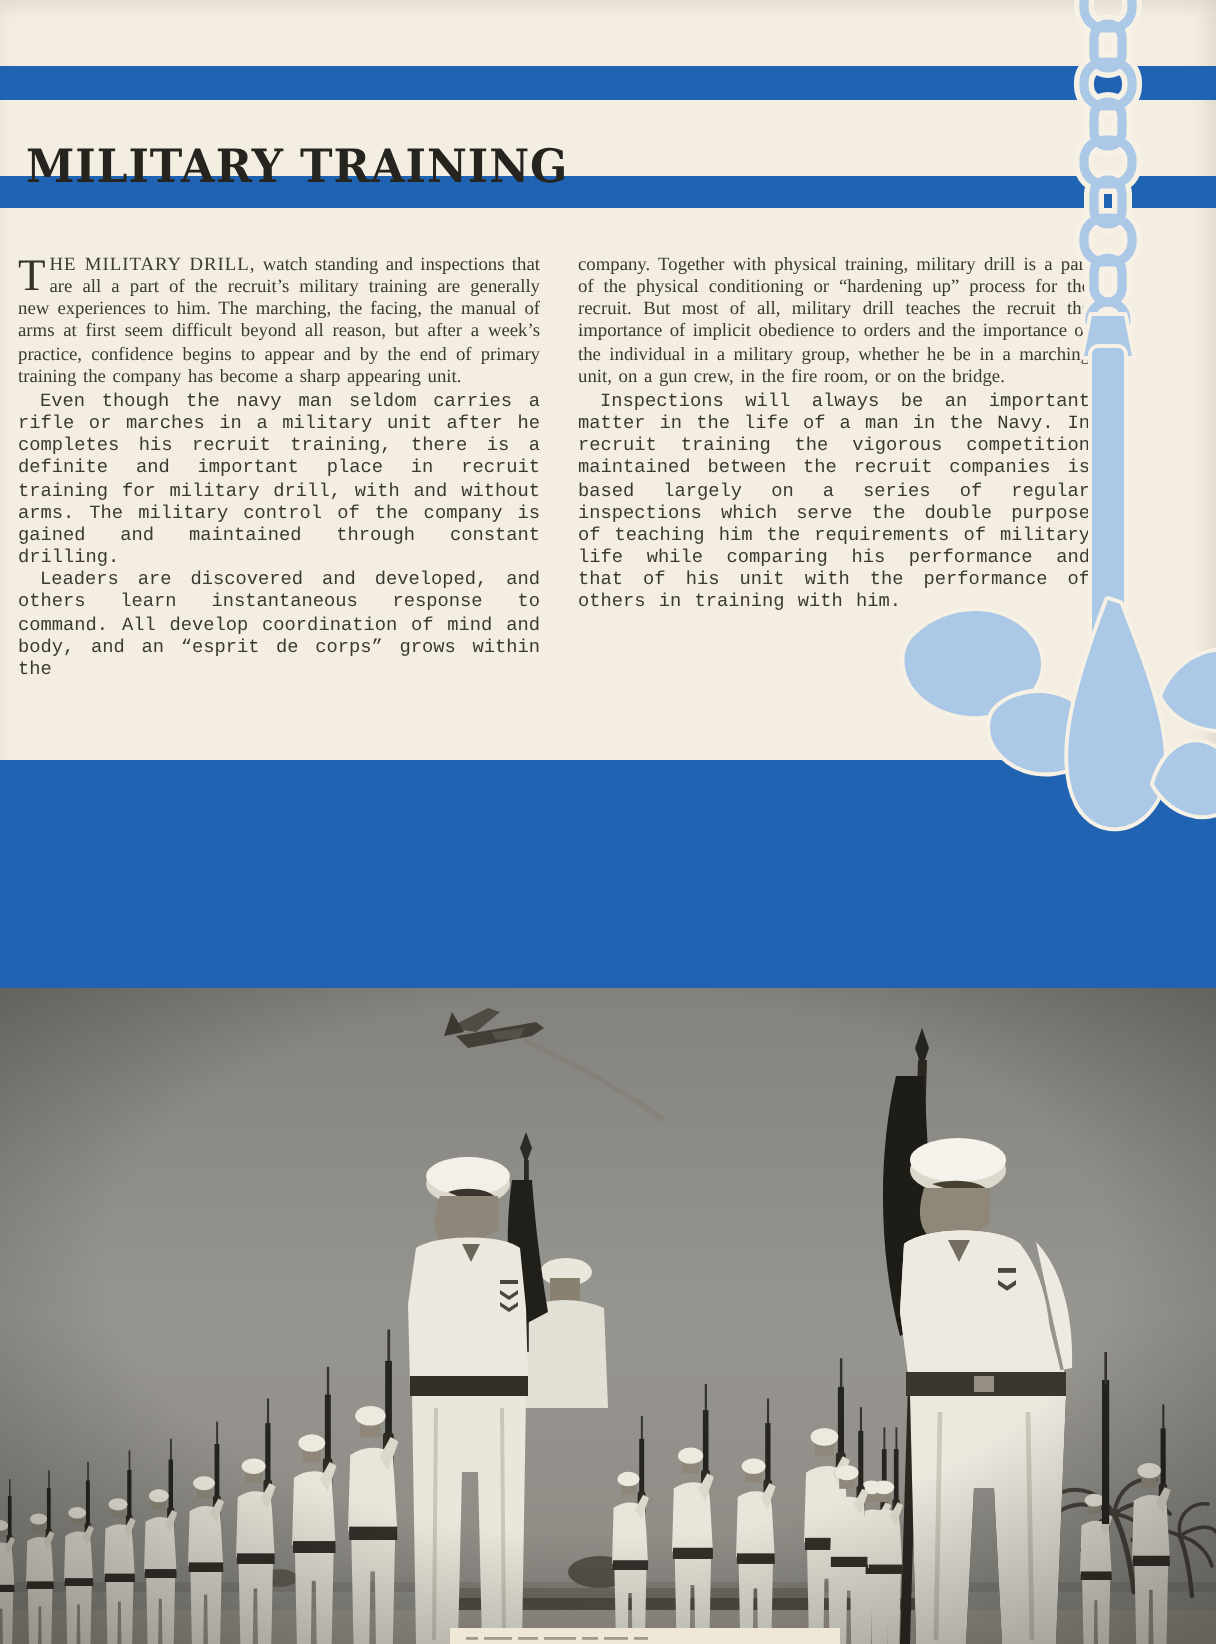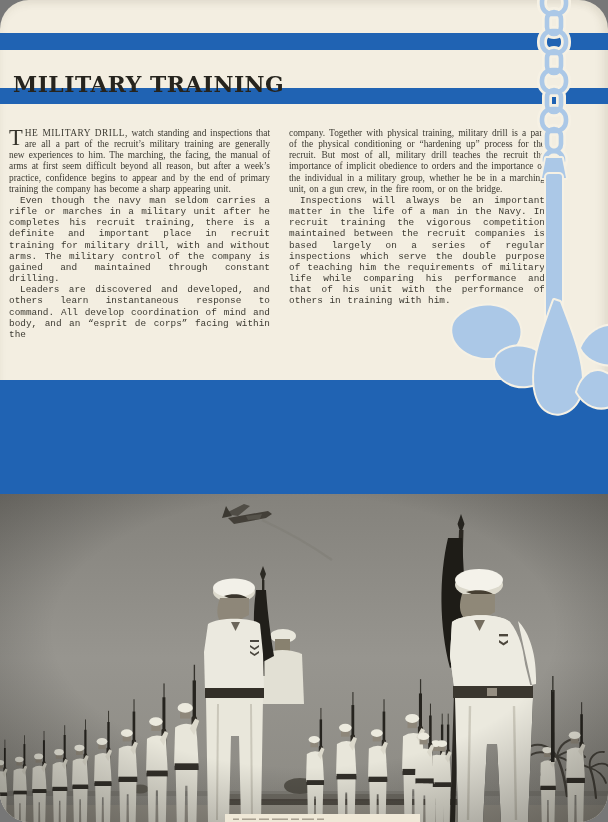--- a/index.html
+++ b/index.html
@@ -1,21 +1,20 @@
 <!DOCTYPE html>
 <html><head>
 <meta charset="utf-8">
 <style>
   html,body { margin:0; padding:0; background:#777; }
   .page {
     position:relative; width:608px; height:822px; margin:0 auto;
     background:#f3eee1; overflow:hidden;
     font-family:"Liberation Serif", serif;
     box-shadow: inset -5px 0 10px rgba(60,50,30,.08), inset 0 4px 8px rgba(60,50,30,.05);
-    border-radius: 29px;
   }
   .band { position:absolute; left:0; right:0; background:#2063b3; z-index:1; }
   .band-top        { top:33px;  height:17px; }
   .band-under-title{ top:88px;  height:16px; }
   .band-mid        { top:380px; height:114px; }
   .page-title {
     position:absolute; left:13px; top:53px; z-index:2;
     font-family:"DejaVu Serif", serif; font-weight:700;
     font-size:23px; line-height:32px; letter-spacing:.5px;
     color:#26241e; transform:scaleX(.95); transform-origin:left center;
@@ -50,21 +49,21 @@
 
   <div class="band band-top"></div>
   <div class="band band-under-title"></div>
 
   <h1 class="page-title">MILITARY TRAINING</h1>
 
   <div class="columns">
     <div class="col col-1">
       <p><span class="dropcap">T</span><span class="lead">HE MILITARY DRILL,</span><span> watch standing and inspections that are all a part of the recruit’s military training are generally new experiences to him. The marching, the facing, the manual of arms at first seem difficult beyond all reason, but after a week’s practice, confidence begins to appear and by the end of primary training the company has become a sharp appearing unit.</span></p>
       <p class="indent">Even though the navy man seldom carries a rifle or marches in a military unit after he completes his recruit training, there is a definite and important place in recruit training for military drill, with and without arms. The military control of the company is gained and maintained through constant drilling.</p>
-      <p class="indent">Leaders are discovered and developed, and others learn instantaneous response to command. All develop coordination of mind and body, and an “esprit de corps” facing within the</p>
+      <p class="indent">Leaders are discovered and developed, and others learn instantaneous response to command. All develop coordination of mind and body, and an “esprit de corps” grows within the</p>
     </div>
     <div class="col col-2">
       <p>company. Together with physical training, military drill is a part of the physical conditioning or “hardening up” process for the recruit. But most of all, military drill teaches the recruit the importance of implicit obedience to orders and the importance of the individual in a military group, whether he be in a marching unit, on a gun crew, in the fire room, or on the bridge.</p>
       <p class="indent">Inspections will always be an important matter in the life of a man in the Navy. In recruit training the vigorous competition maintained between the recruit companies is based largely on a series of regular inspections which serve the double purpose of teaching him the requirements of military life while comparing his performance and that of his unit with the performance of others in training with him.</p>
     </div>
   </div>
 
   <div class="band band-mid"></div>
 
   <svg class="anchor-art" width="165" height="432" viewBox="0 0 165 432">

